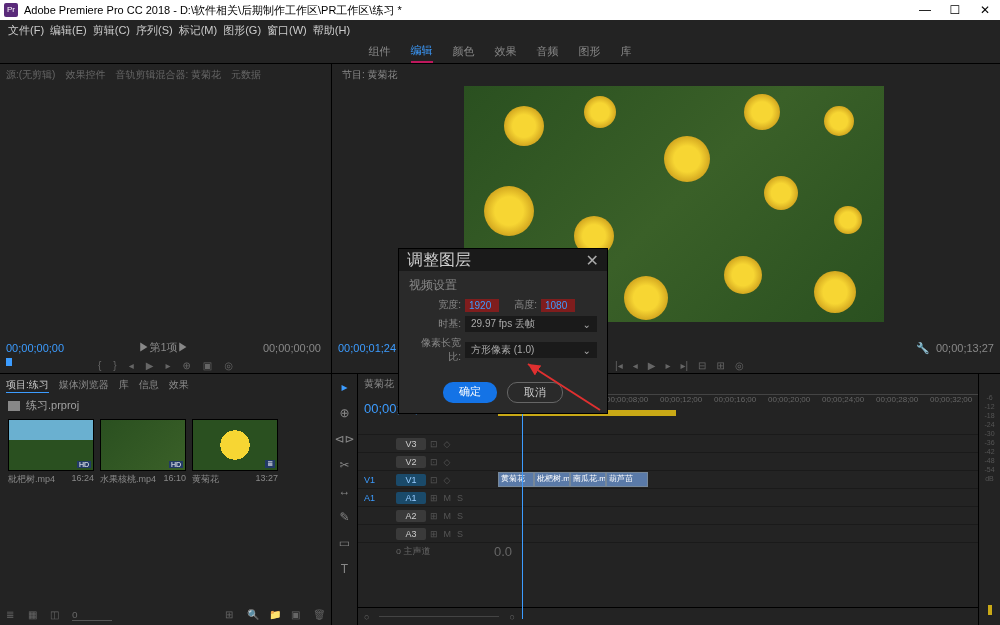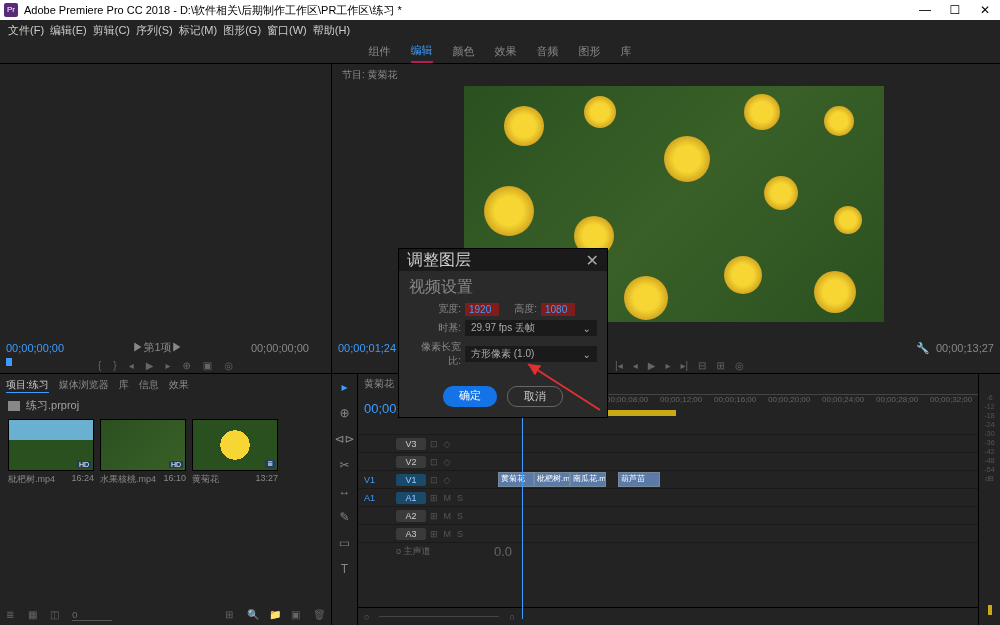--- a/index.html
+++ b/index.html
@@ -22,21 +22,21 @@
 .tab-bar .tab.active { color: #3c9cff; border-bottom: 2px solid #be185d; }
 
 
 .main { display: flex; height: 561px; }
 
 
 .left-col { width: 332px; display: flex; flex-direction: column; border-right: 1px solid #000; }
 .source-panel { height: 310px; background: #232323; border-bottom: 1px solid #000; position: relative; }
 .source-tabs { height: 22px; display: flex; padding: 0 6px; gap: 10px; align-items: center; }
 .source-tabs .ptab { font-size: 10px; color: #666; cursor: pointer; }
-.source-controls { position: absolute; bottom: 18px; left: 0; right: 16px; display: flex; align-items: center; padding: 0 6px; color: #3c9cff; font-size: 11px; }
+.source-controls { position: absolute; bottom: 18px; left: 0; right: 4px; display: flex; align-items: center; padding: 0 6px; color: #3c9cff; font-size: 11px; }
 .source-controls .tc { color: #3c9cff; }
 .source-controls .right-tc { margin-left: auto; color:#888; }
 .source-scrub { position: absolute; bottom: 6px; left: 0; right: 0; height: 10px; display:flex; gap:6px; padding:0 6px; align-items:center;}
 .source-scrub .playhead { width:6px; height:8px; background:#3c9cff; }
 .source-play-row { position: absolute; bottom: 0; left:0; right:0; height: 16px; display:flex; align-items:center; justify-content:center; gap:12px;}
 .source-play-row .pbtn { color:#666; font-size:10px; }
 
 
 .project-panel { flex: 1; background: #232323; position: relative; }
 .project-tabs { height: 22px; display: flex; padding: 0 6px; gap: 10px; align-items: center; }
@@ -65,21 +65,21 @@
 .program-controls .dd { margin-left: 8px; color:#888; font-size:10px; }
 .program-controls .tc-right { margin-left:auto; color:#888; }
 .prog-transport { position:absolute; bottom:0; left:0; right:0; height:16px; display:flex; align-items:center; justify-content:center; gap:10px; }
 .prog-transport .pbtn { color:#666; font-size:10px; }
 
 
 .dialog { position: absolute; top: 248px; left: 398px; width: 210px; background: #2a2a2a; border: 1px solid #000; z-index: 100; }
 .dialog-title { height: 22px; background: #1a1a1a; display: flex; align-items: center; padding: 0 8px; color: #ccc; font-size: 16px; }
 .dialog-title .close { margin-left: auto; cursor: pointer; color:#aaa; }
 .dialog-body { padding: 6px 10px; }
-.dialog-section { color:#888; font-size:16px; margin-bottom:4px; }
+.dialog-section { color:#888; font-size:12px; margin-bottom:4px; }
 .dialog-row { display: flex; align-items: center; margin: 4px 0; gap: 4px; font-size: 10px; }
 .dialog-row .lbl { width: 52px; text-align: right; color:#888; }
 .dialog-row .val { background: #7f1d1d; padding: 1px 4px; color: #3c9cff; min-width: 34px; }
 .dialog-row .dd-field { background: #1a1a1a; padding: 1px 6px; color:#aaa; flex:1; display:flex; justify-content:space-between; align-items:center; }
 .dialog-buttons { display: flex; justify-content: center; gap: 10px; padding: 8px 0 10px; }
 .dialog-buttons .btn { border-radius: 10px; padding: 2px 16px; font-size: 11px; cursor: pointer; }
 .dialog-buttons .btn-ok { background: #1473e6; color: #fff; }
 .dialog-buttons .btn-cancel { border: 1px solid #666; color: #ccc; }
 
 
@@ -148,20 +148,26 @@
   <span class="tab">音频</span>
   <span class="tab">图形</span>
   <span class="tab">库</span>
 </div>
 
 <div class="main">
 
   <div class="left-col">
 
     <div class="source-panel">
+      <div class="source-tabs">
+        <span class="ptab">源:(无剪辑)</span>
+        <span class="ptab">效果控件</span>
+        <span class="ptab">音轨剪辑混合器: 黄菊花</span>
+        <span class="ptab">元数据</span>
+      </div>
       <div class="source-controls">
         <span class="tc">00;00;00;00</span>
         <span class="right-tc">▶第1项▶</span>
         <span class="right-tc" style="margin-left:auto">00;00;00;00</span>
       </div>
       <div class="source-scrub">
           <span class="playhead"></span>
         </div>
       <div class="source-play-row">
         <span class="pbtn">{</span>
@@ -335,21 +341,21 @@
             <span class="track-head" style="color:#3c9cff;">V1</span>
               <span class="track-label v1">V1</span>
             <span class="track-toggles">
                 <span>⊡</span>
                 <span>◇</span>
               </span>
             <div class="track-content">
               <div class="clip" style="left:4px;width:36px;"><span>黄菊花</span></div>
               <div class="clip" style="left:40px;width:36px;"><span>枇杷树.m</span></div>
               <div class="clip" style="left:76px;width:36px;"><span>南瓜花.m</span></div>
-              <div class="clip" style="left:112px;width:42px;margin-left:12px;"><span>葫芦苗</span></div>
+              <div class="clip" style="left:112px;width:42px;"><span>葫芦苗</span></div>
             </div>
           </div>
           <div class="track-row">
             <span class="track-head" style="color:#3c9cff;">A1</span>
               <span class="track-label a1">A1</span>
             <span class="track-toggles">
                 <span>⊞</span>
                 <span>M</span>
                 <span>S</span>
               </span>

